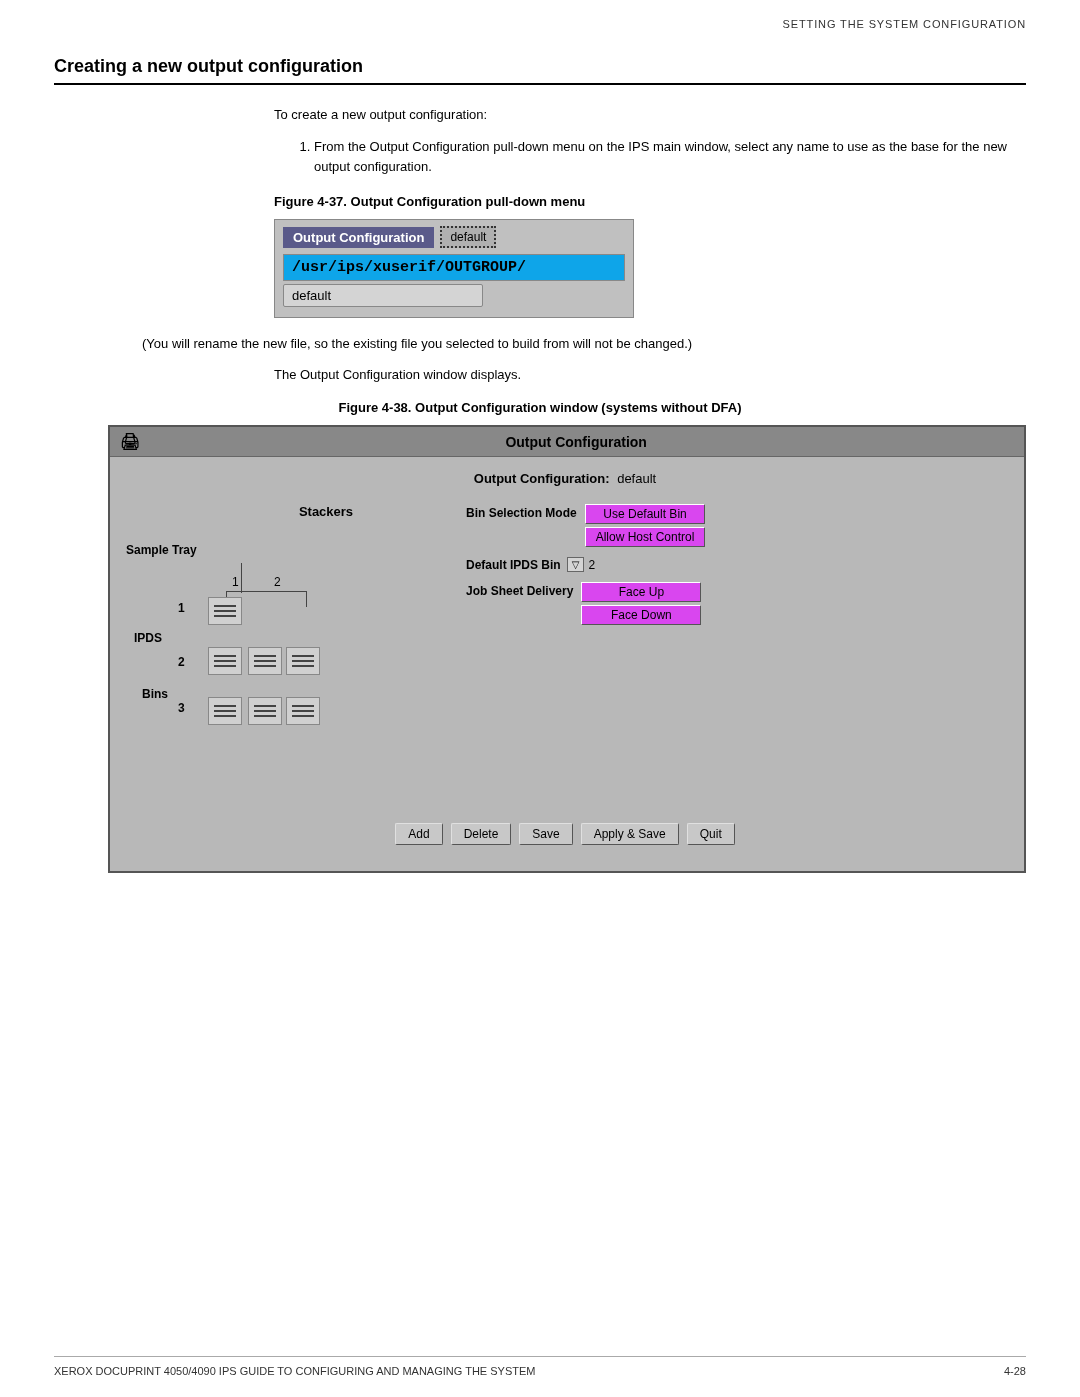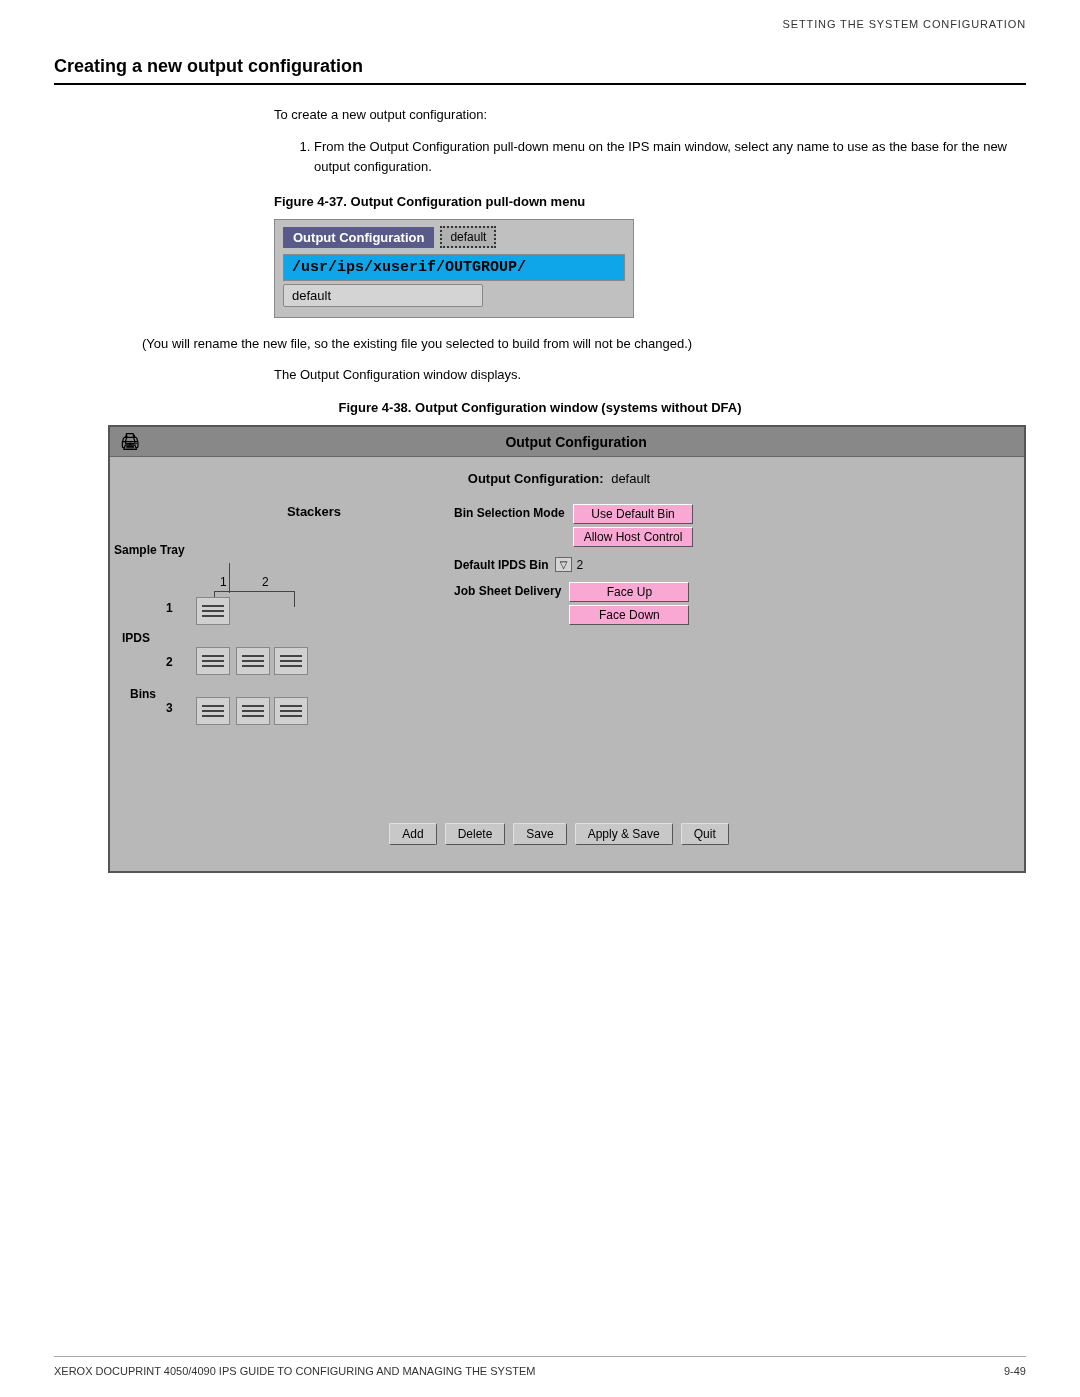--- a/index.html
+++ b/index.html
@@ -151,21 +151,21 @@
       font-size: 16px;
       margin-right: 8px;
     }
     .oc-title-label {
       flex: 1;
       text-align: center;
       padding-right: 20px;
     }
 
     .oc-body {
-      padding: 14px 20px 16px 4px;
+      padding: 14px 20px 16px 16px;
     }
 
     .oc-config-name-row {
       text-align: center;
       font-size: 13px;
       margin-bottom: 18px;
     }
     .oc-config-name-row .label {
       font-weight: bold;
     }
@@ -317,21 +317,21 @@
       white-space: nowrap;
       margin-right: 8px;
       padding-top: 2px;
     }
     .bin-sel-buttons {
       display: flex;
       flex-direction: column;
       gap: 3px;
     }
     .oc-button {
-      background: #f9a8d4;
+      background: #d946ef;
       border: 1px solid #888;
       border-top-color: #fff;
       border-left-color: #fff;
       border-right-color: #555;
       border-bottom-color: #555;
       padding: 2px 10px;
       font-size: 12px;
       cursor: pointer;
       text-align: center;
       min-width: 120px;
@@ -615,14 +615,14 @@
         <button class="oc-bottom-btn">Quit</button>
       </div>
 
     </div>
   </div>
 
 </div>
 
 <div class="page-footer">
   <span>XEROX DOCUPRINT 4050/4090 IPS GUIDE TO CONFIGURING AND MANAGING THE SYSTEM</span>
-  <span>9-49</span>
+  <span>4-28</span>
 </div>
 
 </body></html>

